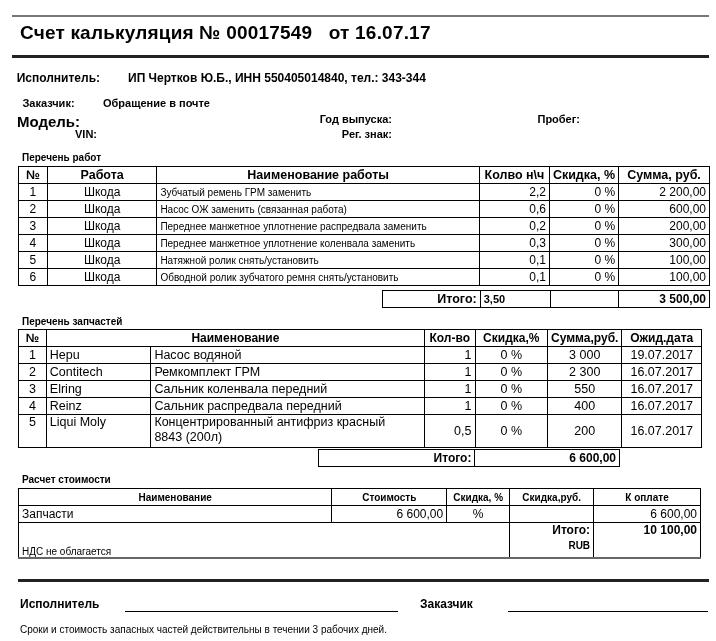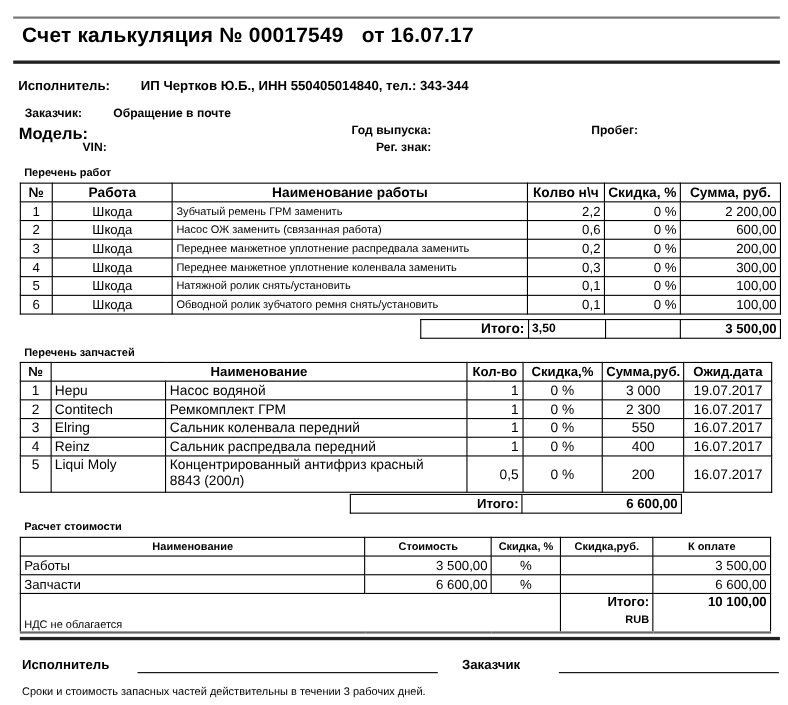--- a/index.html
+++ b/index.html
@@ -229,27 +229,20 @@
     </colgroup>
   <tbody>
       <tr>
     <th class="c">Наименование</th>
     <th class="c">Стоимость</th>
     <th class="c">Скидка, %</th>
     <th class="c">Скидка,руб.</th>
     <th class="c">К оплате</th>
   </tr>
   <tr>
-    <td>Работы</td>
-    <td class="r">3 500,00</td>
-    <td class="c">%</td>
-    <td></td>
-    <td class="r">3 500,00</td>
-  </tr>
-  <tr>
     <td>Запчасти</td>
     <td class="r">6 600,00</td>
     <td class="c">%</td>
     <td></td>
     <td class="r">6 600,00</td>
   </tr>
   <tr>
     <td colspan="3" style="vertical-align:bottom;height:34px;font-size:10px;border-bottom:2px solid #666;">НДС не облагается</td>
     <td class="r bold" style="vertical-align:top;line-height:15px;border-bottom:2px solid #666;"><span>Итого:</span><br><span style="font-size:10px;">RUB</span></td>
     <td class="r bold" style="vertical-align:top;border-bottom:2px solid #666;">10 100,00</td>

